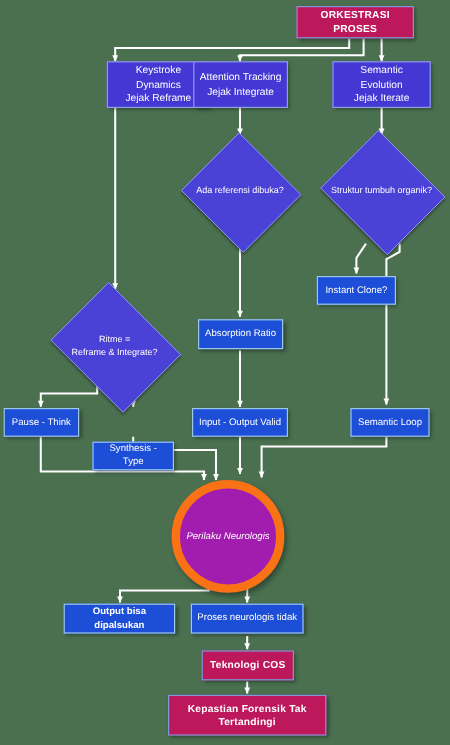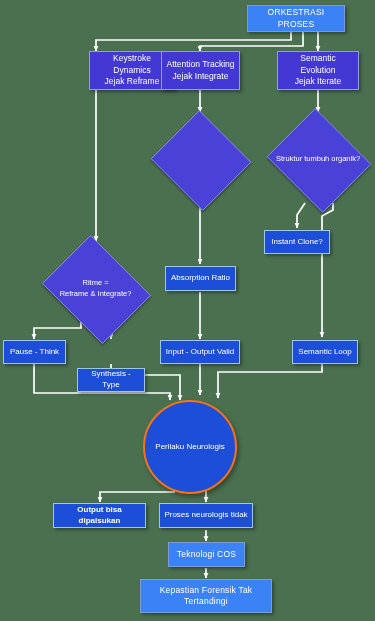--- a/index.html
+++ b/index.html
@@ -34,25 +34,26 @@
     line-height: 1.35;
   }
   .node .lbl {
     display: block;
     width: 100%;
     padding: 0 4px;
     white-space: pre-line;
   }
   
   .n-dark {
-    background: #3b82f6;
+    background: #be185d;
     border: 1.5px solid #7d9ad6;
     box-shadow: 2px 2px 3px rgba(0,0,0,0.35);
     font-size: 8.5px;
     letter-spacing: 0.2px;
+    font-weight: bold;
   }
   
   .n-indigo {
     background: #4338d4;
     border: 1.5px solid #8f9ee0;
     box-shadow: 2px 2px 3px rgba(0,0,0,0.35);
     font-size: 8.5px;
   }
   
   .n-blue {
@@ -78,24 +79,25 @@
     border: 1px solid #9aa6e6;
   }
   .n-diamond .lbl {
     position: relative;
     z-index: 2;
     font-size: 7.5px;
   }
   
   .n-circle {
     border-radius: 50%;
-    background: #1d4ed8;
-    border: 2px solid #f97316;
+    background: #a21caf;
+    border: 7px solid #f97316;
     box-shadow: 2px 3px 4px rgba(0,0,0,0.35);
     font-size: 8px;
+    font-style: italic;
   }
 </style>
 </head>
 <body>
 
 <div id="canvas">
 
   <svg id="edges" viewBox="0 0 375 621">
     <defs>
       <marker id="ah" markerWidth="7" markerHeight="7" refX="5.4" refY="3" orient="auto" markerUnits="userSpaceOnUse">
@@ -148,20 +150,21 @@
 Jejak Integrate</span>
   </div>
 
   <div class="node n-indigo" style="left:277px; top:51px; width:82px; height:39px;">
     <span class="lbl">Semantic Evolution
 Jejak Iterate</span>
   </div>
 
   <div class="node n-diamond" style="left:149px; top:112px; width:102px; height:95px;">
     <span class="dshape"></span>
+    <span class="lbl">Ada referensi dibuka?</span>
   </div>
 
   <div class="node n-diamond" style="left:263px; top:112px; width:110px; height:95px;">
     <span class="dshape"></span>
     <span class="lbl">Struktur tumbuh organik?</span>
   </div>
 
   <div class="node n-diamond" style="left:36px; top:241px; width:119px; height:95px;">
     <span class="dshape"></span>
     <span class="lbl">Ritme =

